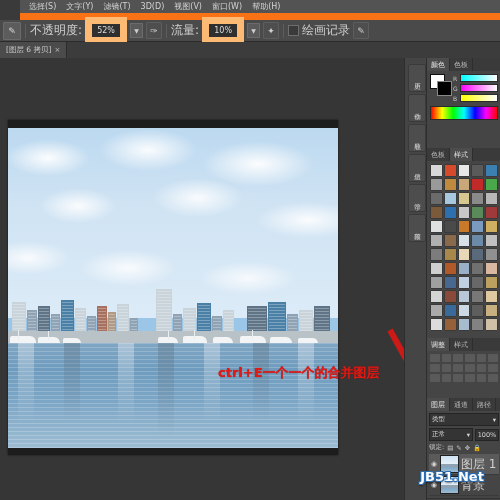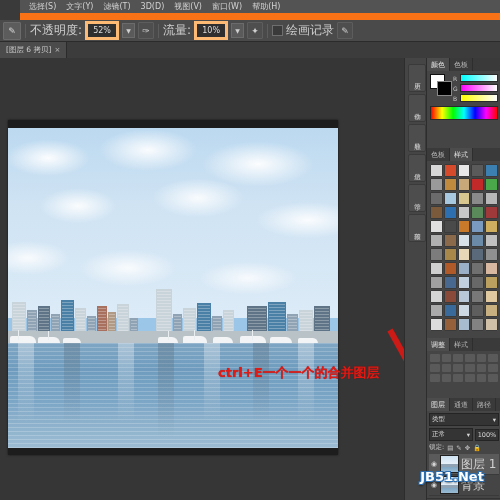--- a/index.html
+++ b/index.html
@@ -10,21 +10,21 @@
   .menubar{position:absolute;left:0;top:0;width:500px;height:20px;background:#535353;
            border-bottom:7px solid #f97316;display:flex;align-items:center;padding-left:4px;box-sizing:border-box;margin-left:20px;}
   .menuitem{color:#d2d2d2;font-size:8px;line-height:10px;padding:2px 5px;white-space:nowrap;letter-spacing:0px;}
 
   
   .optionsbar{position:absolute;left:0;top:20px;width:500px;height:22px;background:#4a4a4a;
               border-bottom:1px solid #2b2b2b;display:flex;align-items:center;padding-left:3px;box-sizing:border-box;gap:3px;}
   .opt-toolicon{width:16px;height:16px;background:#5c5c5c;border:1px solid #6b6b6b;border-radius:1px;
                 display:flex;align-items:center;justify-content:center;color:#d8d8d8;font-size:9px;}
   .opt-label{color:#cfcfcf;font-size:12px;white-space:nowrap;}
-  .opt-field{background:#2f2f2f;border:3px solid #fdba74;color:#dcdcdc;font-size:8px;
+  .opt-field{background:#2f2f2f;border:7px solid #fdba74;color:#dcdcdc;font-size:8px;
              height:13px;min-width:24px;display:flex;align-items:center;justify-content:center;padding:0 2px;}
   .opt-arrow{width:11px;height:13px;background:#5a5a5a;border:1px solid #6b6b6b;
              display:flex;align-items:center;justify-content:center;color:#cfcfcf;font-size:6px;}
   .opt-btn{width:14px;height:15px;background:#4e4e4e;border:1px solid #5d5d5d;border-radius:1px;
            display:flex;align-items:center;justify-content:center;color:#cfcfcf;font-size:9px;}
   .opt-chk{width:9px;height:9px;background:#3a3a3a;border:1px solid #6e6e6e;}
   .opt-sep{width:1px;height:14px;background:#5d5d5d;margin:0 1px;}
 
   
   .tabstrip{position:absolute;left:0;top:42px;width:500px;height:16px;background:#3c3c3c;border-bottom:1px solid #272727;}

